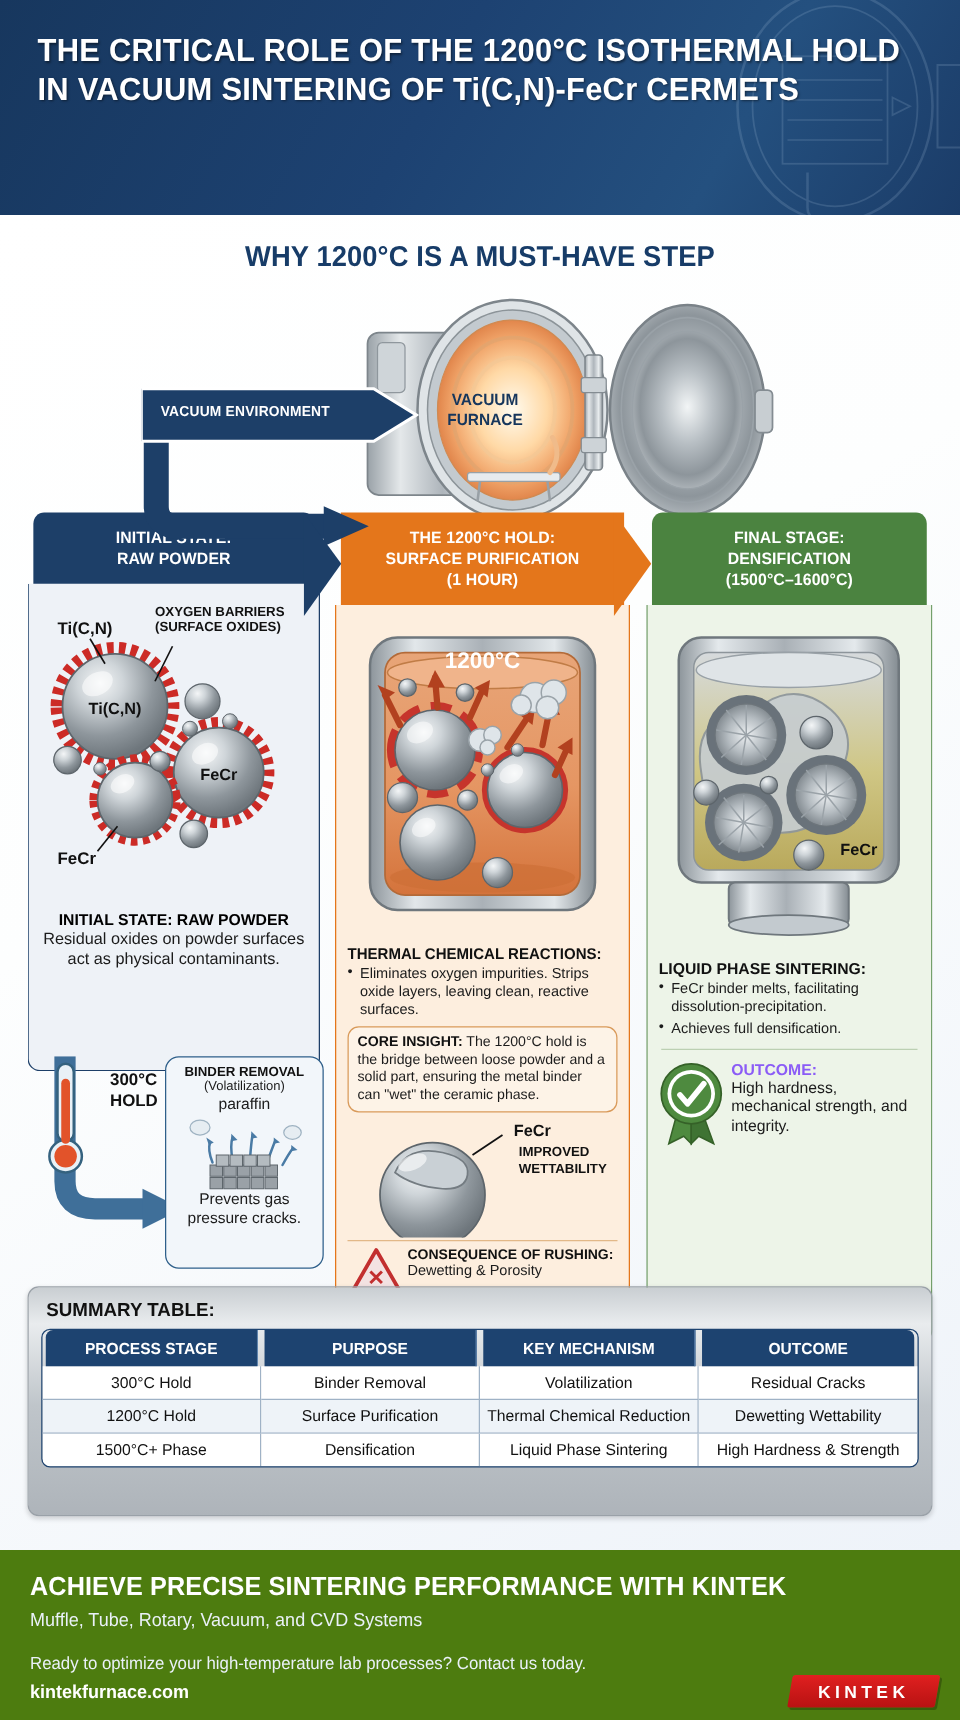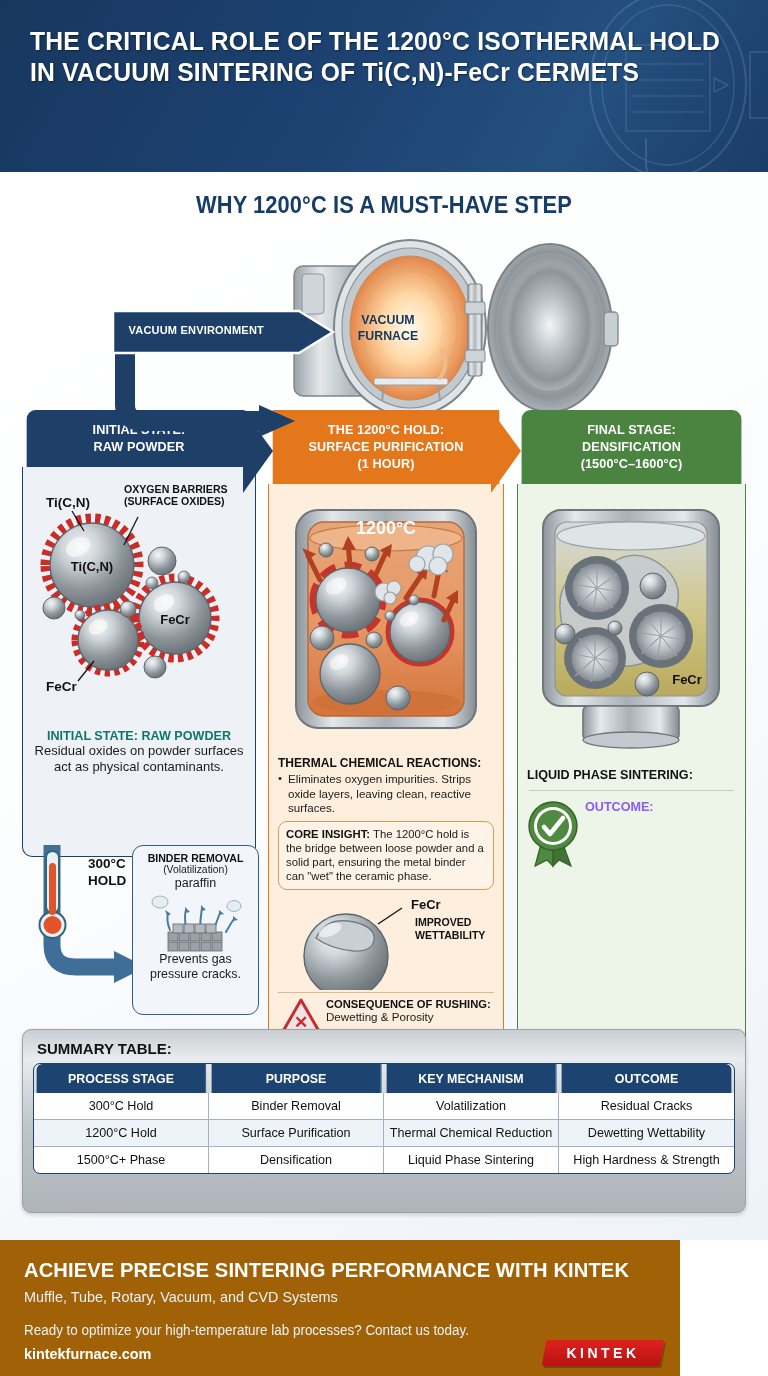--- a/index.html
+++ b/index.html
@@ -84,21 +84,21 @@
   .panel {
     border: 1.6px solid; border-top: none; border-radius: 0 0 10px 10px;
     padding: 8px 9px 10px;
   }
   .p1 { background: #eef2f7; border-color: #1d3f68; min-height: 390px; }
   .p2 { background: #fdeede; border-color: #e4761b; min-height: 590px; }
   .p3 { background: #edf4e8; border-color: #4b8340; min-height: 590px; }
 
   
   .powder-art { position: relative; width: 100%; height: 252px; }
-  .cap-bold { font-weight: 700; font-size: 12.6px; color: #0f766e; text-align: center; margin-top: 2px; }
+  .cap-bold { font-weight: 700; font-size: 12.6px; color: #000000; text-align: center; margin-top: 2px; }
   .cap-body { font-size: 13px; color: #1b1b1b; text-align: center; line-height: 16px; }
 
   
   .thermo-row { position: absolute; left: 22px; top: 845px; width: 240px; height: 175px; }
   .thermo-label {
     position: absolute; left: 66px; top: 10px; font-weight: 700; font-size: 13.5px;
     color: #111; line-height: 17px;
   }
   .binder-box {
     position: absolute; left: 110px; top: 0px; width: 127px; height: 170px;
@@ -161,22 +161,22 @@
   tbody tr:nth-child(2) td { background: #eef3f8; }
   tbody td:last-child { border-right: none; }
   tbody tr:first-child td { border-top: none; }
   tbody tr:last-child td { border-bottom: none; }
   tbody tr:last-child td:first-child { border-radius: 0 0 0 6px; }
   tbody tr:last-child td:last-child { border-radius: 0 0 6px 0; }
   .tbl-wrap { border: 1.4px solid #1d4370; border-radius: 7px; overflow: hidden; }
 
   
   .footer {
-    position: absolute; left: 0; top: 1240px; width: 680px; height: 136px;
-    background: #a16207;
+    position: absolute; left: 0; top: 1240px; width: 768px; height: 136px;
+    background: #4d7c0f;
   }
   .f1 { position: absolute; left: 24px; top: 18px; color: #fff; font-size: 21px; font-weight: 700; letter-spacing: .1px; transform: scaleX(.96); transform-origin: left; }
   .f2 { position: absolute; left: 24px; top: 48px; color: #eaf1f8; font-size: 15px; transform: scaleX(.96); transform-origin: left; }
   .f3 { position: absolute; left: 24px; top: 82px; color: #eaf1f8; font-size: 14px; transform: scaleX(.96); transform-origin: left; }
   .f4 { position: absolute; left: 24px; top: 105px; color: #ffffff; font-size: 15px; font-weight: 700; transform: scaleX(.96); transform-origin: left; }
   .logo {
     position: absolute; right: 18px; top: 100px; width: 118px; height: 26px;
     background: linear-gradient(180deg,#e02020 0%,#b81212 100%);
     transform: skewX(-10deg); border-radius: 2px;
     box-shadow: 2px 2px 0 rgba(0,0,0,.25);
@@ -591,31 +591,36 @@
           <circle cx="38" cy="142" r="10" fill="url(#metal)" stroke="#5d656b" stroke-width="1"></circle>
           <circle cx="88" cy="136" r="7" fill="url(#metal)" stroke="#5d656b" stroke-width="1"></circle>
           <circle cx="120" cy="192" r="12" fill="url(#metal)" stroke="#5d656b" stroke-width="1"></circle>
           <text x="160" y="192" font-family="Liberation Sans, sans-serif" font-size="13" font-weight="700" fill="#111" text-anchor="middle">FeCr</text>
 
           <rect x="56" y="214" width="96" height="34" rx="5" fill="url(#wall3)" stroke="#6f777d" stroke-width="1.6"></rect>
           <ellipse cx="104" cy="248" rx="48" ry="8" fill="#c3cacf" stroke="#6f777d" stroke-width="1.4"></ellipse>
         </svg>
       </div>
       <div class="lps-title">LIQUID PHASE SINTERING:</div>
+      <ul class="bul">
+        <li>FeCr binder melts, facilitating dissolution-precipitation.</li>
+        <li>Achieves full densification.</li>
+      </ul>
       <div class="divider-g"></div>
       <div class="outcome">
         <svg viewBox="0 0 52 68" width="52" height="68" style="position:absolute;left:0;top:0;">
           <polygon points="14,44 8,66 20,60 26,66 26,44" fill="#4e8a3f" stroke="#356128" stroke-width="1.2"></polygon>
           <polygon points="36,44 44,66 32,60 26,66 26,44" fill="#3f7333" stroke="#356128" stroke-width="1.2"></polygon>
           <circle cx="26" cy="26" r="24" fill="#4e8a3f" stroke="#356128" stroke-width="1.4"></circle>
           <circle cx="26" cy="26" r="19" fill="#ffffff"></circle>
           <circle cx="26" cy="26" r="16" fill="#4e8a3f"></circle>
           <path d="M17 27 L23 34 L36 18" fill="none" stroke="#ffffff" stroke-width="4.6" stroke-linecap="round" stroke-linejoin="round"></path>
         </svg>
         <div class="out-t">OUTCOME:</div>
+        <div class="out-s">High hardness, mechanical strength, and integrity.</div>
       </div>
     </div>
   </div>
 
   <div class="summary">
     <div class="summary-title">SUMMARY TABLE:</div>
     <div class="tbl-wrap">
       <table>
         <thead>
           <tr>

